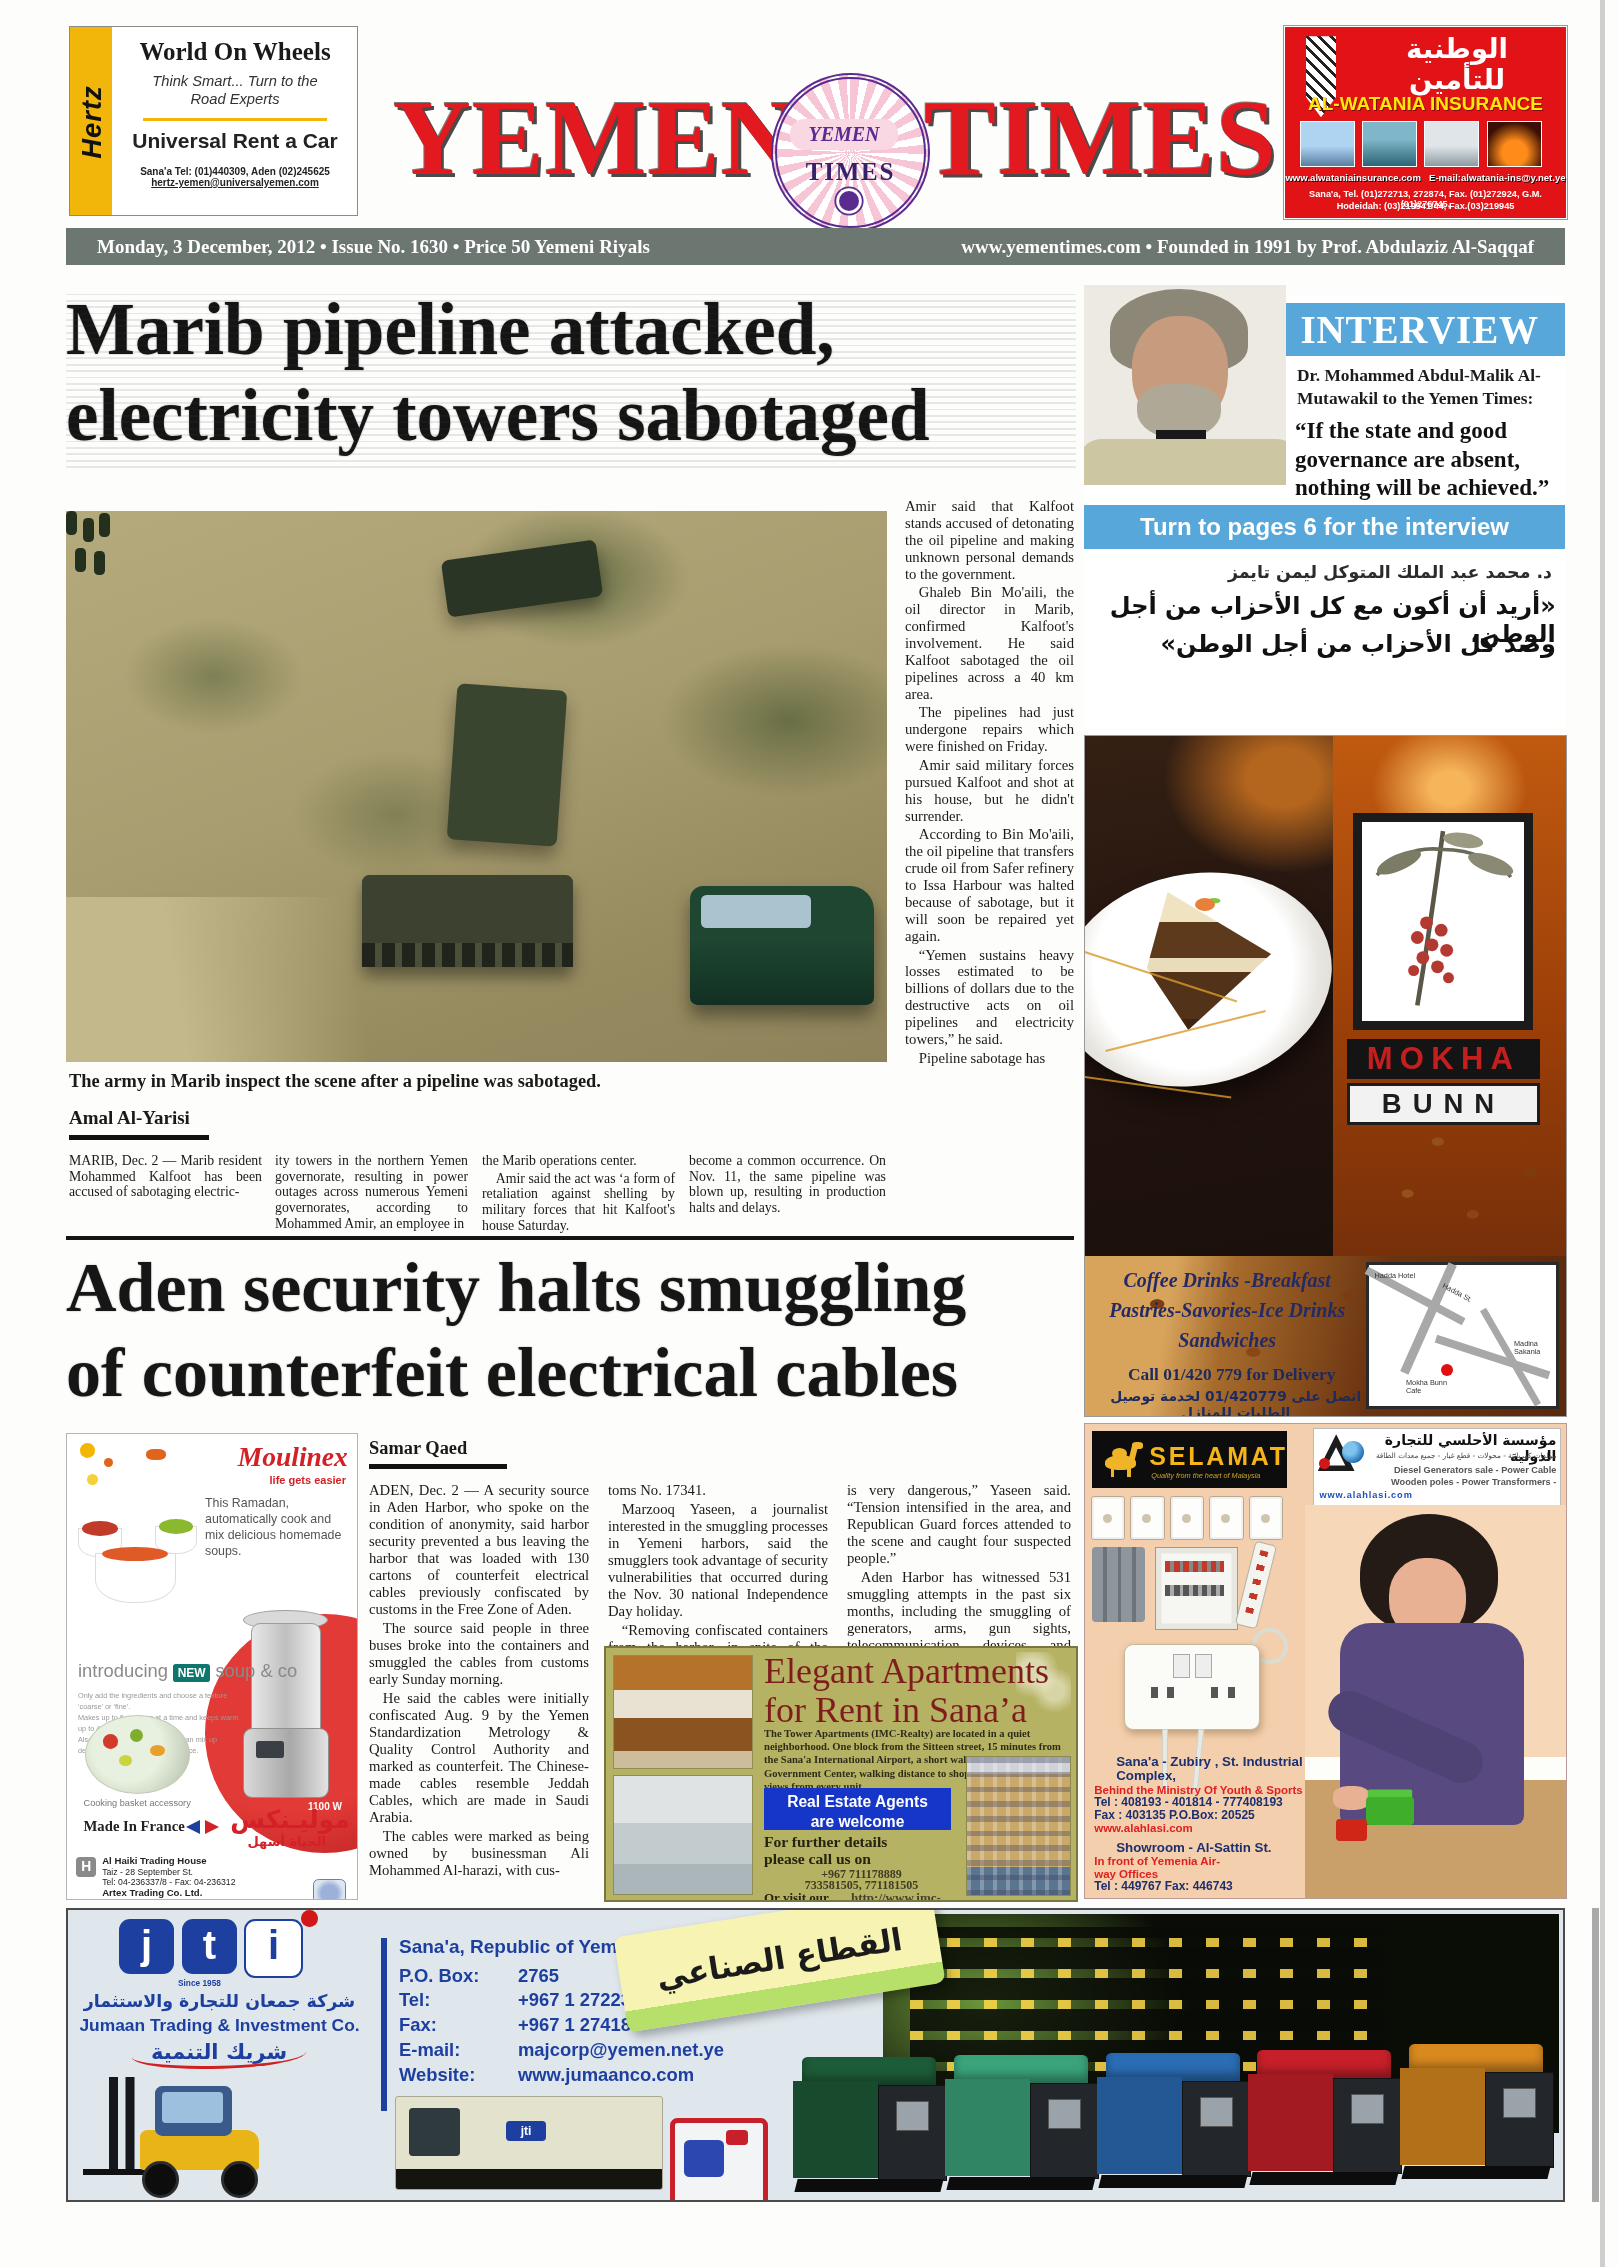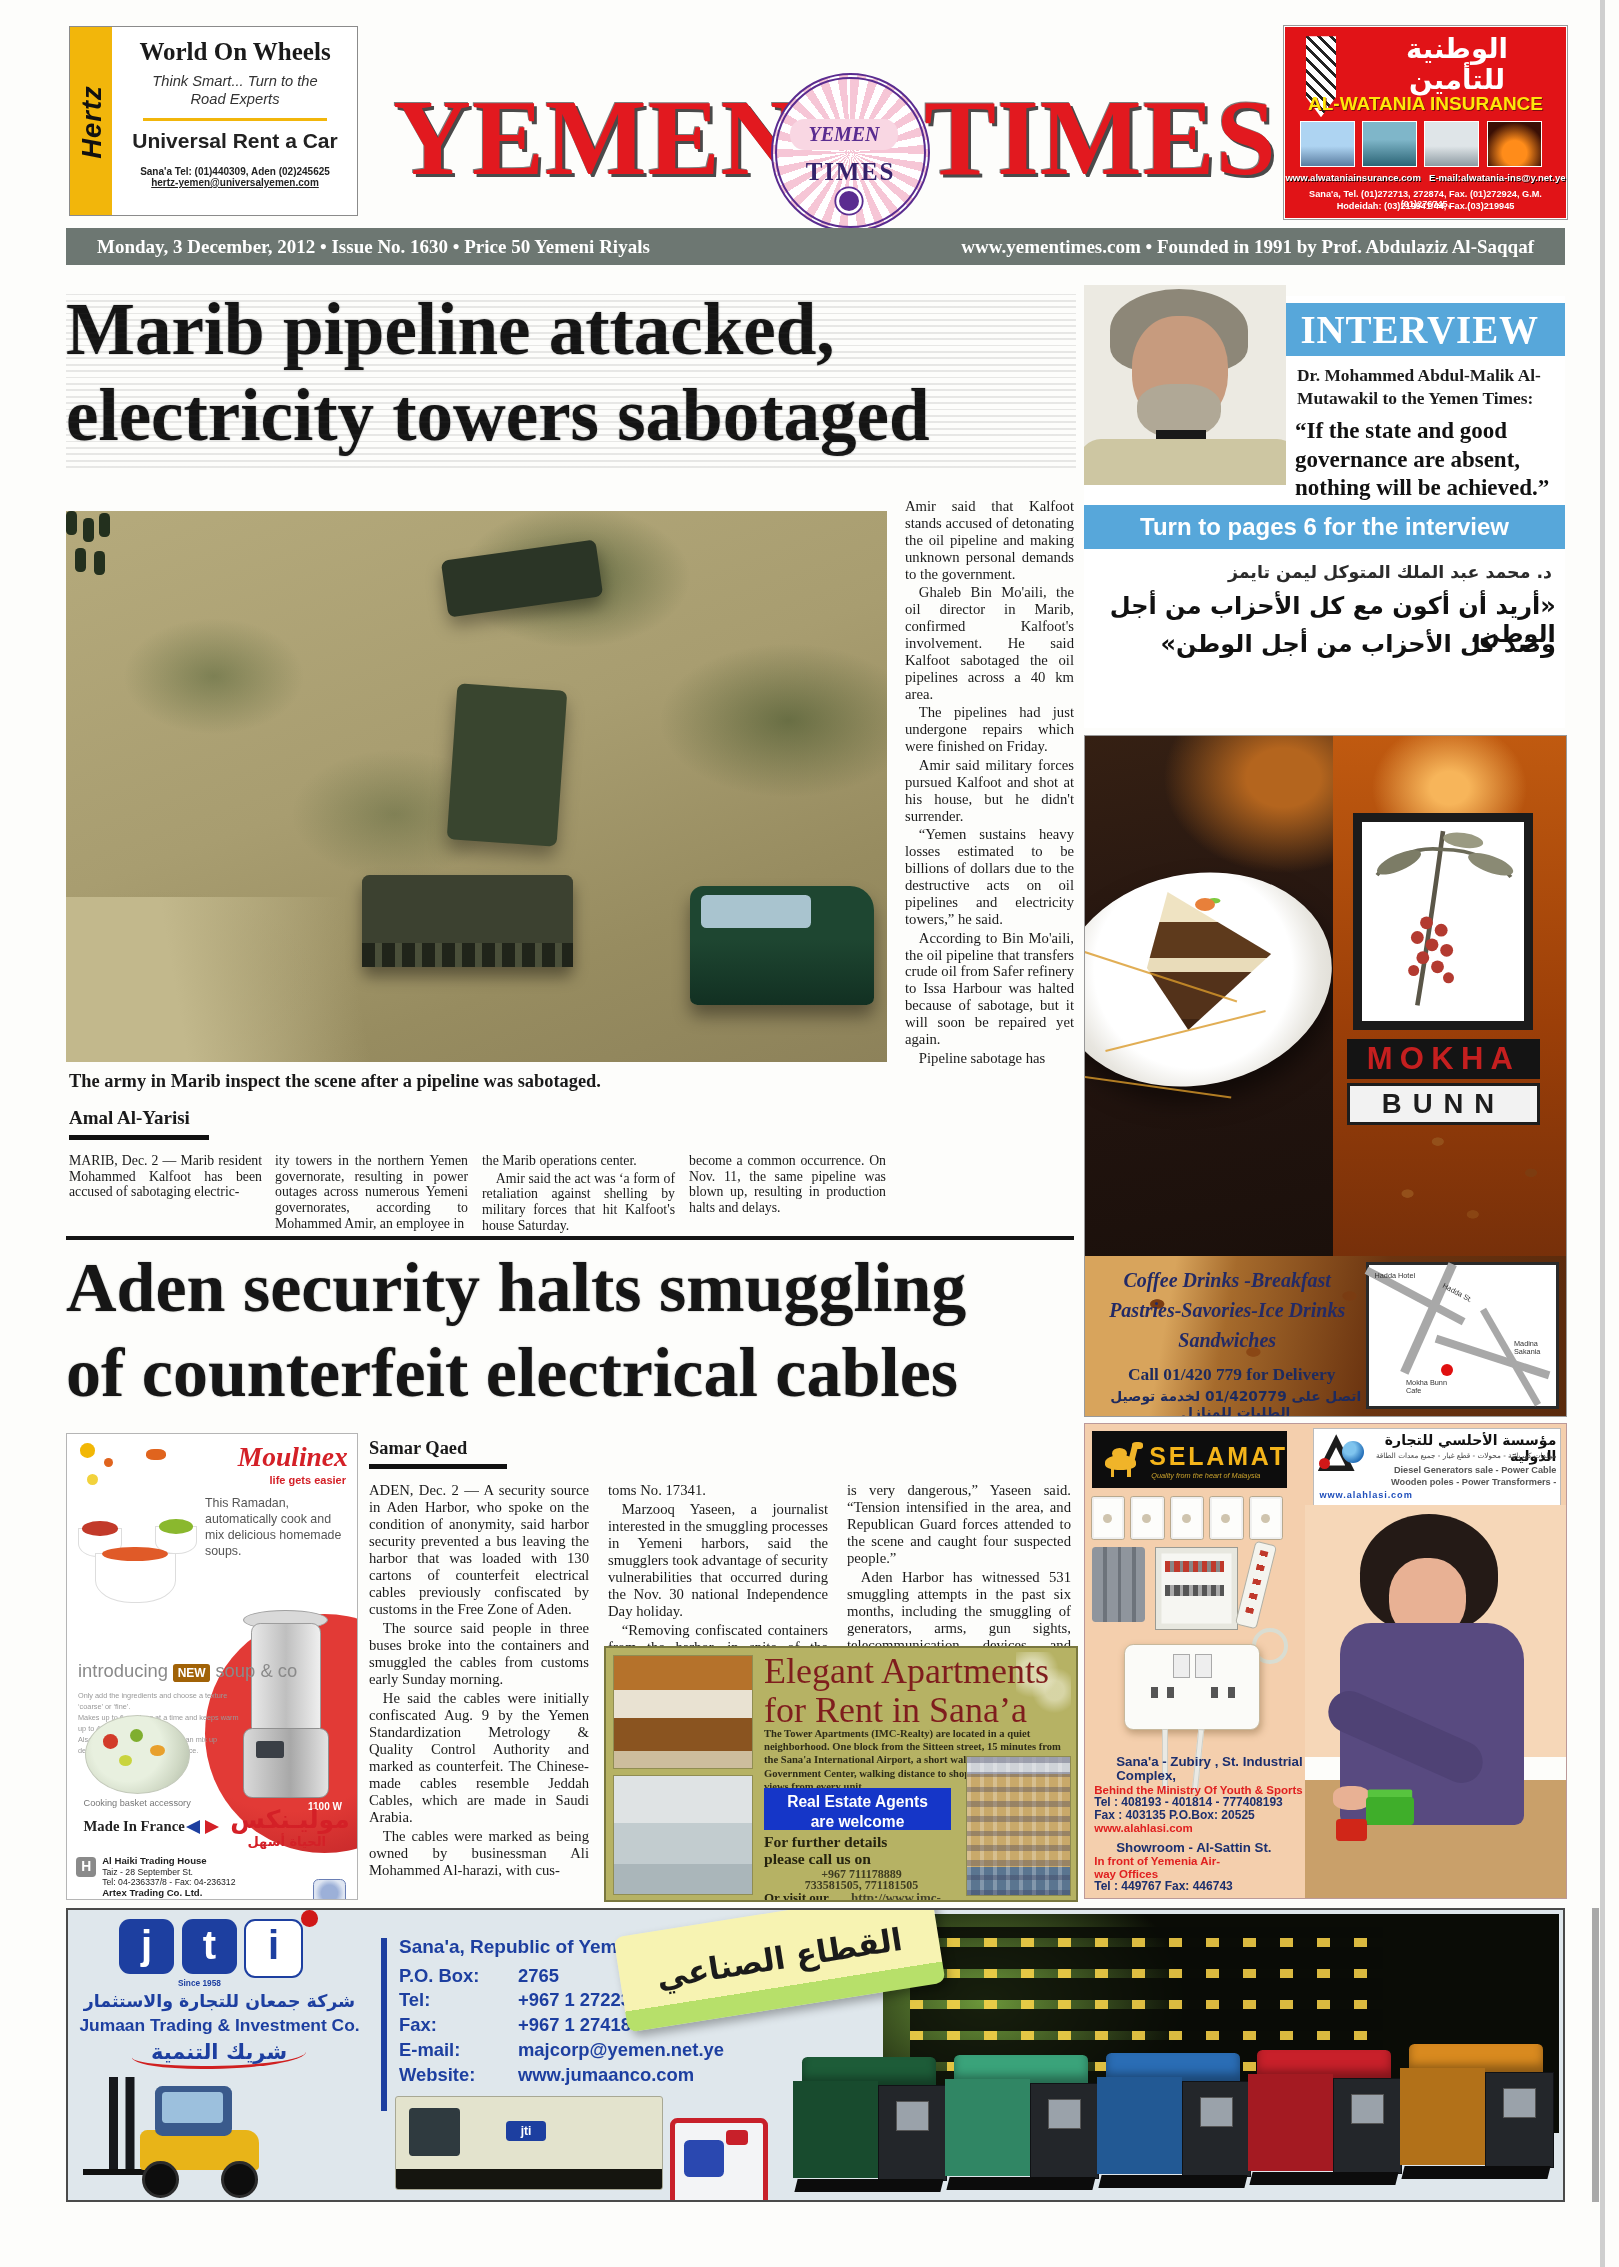--- a/index.html
+++ b/index.html
@@ -135,21 +135,21 @@
   #moulinex .tag{position:absolute;right:11px;top:40px;font:700 11px "Liberation Sans",sans-serif;color:#d42027;}
   #moulinex .lead{position:absolute;left:138px;top:61px;width:143px;font:12.4px "Liberation Sans",sans-serif;color:#555;line-height:1.3;}
   .fruit{position:absolute;border-radius:50%;}
   #moulinex .soup{position:absolute;left:11px;top:88px;width:119px;height:96px;}
   .bowl{position:absolute;border-radius:0 0 45% 45%;background:#fff;border:1.8px solid #ddd;}
   .bowl i{position:absolute;left:8%;top:-7.3px;width:84%;height:14.7px;border-radius:50%;display:block;}
   .bowlA{left:16.5px;top:31px;width:79px;height:48px;} .bowlA i{background:#e05a28;}
   .bowlB{left:0;top:5.5px;width:42px;height:27.5px;} .bowlB i{background:#c23a2a;}
   .bowlC{left:77px;top:3.7px;width:40px;height:26px;} .bowlC i{background:#8ab82e;}
   #moulinex .intro{position:absolute;left:11px;top:226px;width:266px;font:18.4px "Liberation Sans",sans-serif;color:#8a8a8a;}
-  #moulinex .intro b{background:#a16207;color:#fff;font-size:12px;padding:1.8px 4.6px;border-radius:2.8px;}
+  #moulinex .intro b{background:#0f766e;color:#fff;font-size:12px;padding:1.8px 4.6px;border-radius:2.8px;}
   #moulinex .bullets{position:absolute;left:11px;top:257px;width:161px;font:7.3px "Liberation Sans",sans-serif;color:#999;line-height:1.5;}
   #moulinex .redcirc{position:absolute;left:138px;top:180px;width:239px;height:239px;border-radius:50%;
      background:radial-gradient(circle at 35% 30%,#e23a36 0 55%,#b41d22 100%);}
   .blender-jar{position:absolute;left:184px;top:189px;width:68px;height:108px;border-radius:9.2px 9.2px 5.5px 5.5px;
      background:linear-gradient(90deg,#e8e8e8,#bfbfbf 50%,#efefef);border:0.9px solid #9d9d9d;}
   .blender-lid{position:absolute;left:176px;top:176px;width:83px;height:18.4px;border-radius:50%;background:#d9d9d9;border:0.9px solid #a0a0a0;}
   .blender-base{position:absolute;left:176px;top:294px;width:84px;height:68px;border-radius:9.2px;
      background:linear-gradient(90deg,#d9d9d9,#a8a8a8 55%,#e3e3e3);border:0.9px solid #909090;}
   .blender-scr{position:absolute;left:189px;top:307px;width:27.5px;height:16.5px;background:#3a3f46;border-radius:2.8px;}
   #moulinex .watt{position:absolute;left:241px;top:367px;font:700 10px "Liberation Sans",sans-serif;color:#fff;}
@@ -443,22 +443,22 @@
       </div>
     <div class="veh veh3"></div>
     <div class="veh suv"></div>
   </div>
 
   <div id="rightcol" class="abs just">
     <p class="ni">Amir said that Kalfoot stands accused of detonating the oil pipeline and making unknown personal demands to the government.</p>
     <p>Ghaleb Bin Mo'aili, the oil director in Marib, confirmed Kalfoot's involvement. He said Kalfoot sabotaged the oil pipelines across a 40 km area.</p>
     <p>The pipelines had just undergone repairs which were finished on Friday.</p>
     <p>Amir said military forces pursued Kalfoot and shot at his house, but he didn't surrender.</p>
+    <p>According to Bin Mo'aili, the oil pipeline that transfers crude oil from Safer refinery to Issa Harbour was halted because of sabotage, but it will soon be repaired yet again.</p>
     <p>“Yemen sustains heavy losses estimated to be billions of dollars due to the destructive acts on oil pipelines and electricity towers,” he said.</p>
-    <p>According to Bin Mo'aili, the oil pipeline that transfers crude oil from Safer refinery to Issa Harbour was halted because of sabotage, but it will soon be repaired yet again.</p>
     <p>Pipeline sabotage has</p>
   </div>
 
   <div id="caption" class="abs">The army in Marib inspect the scene after a pipeline was sabotaged.</div>
   <div id="byline1" class="abs">Amal Al-Yarisi</div>
   <div id="bybar1" class="abs"></div>
 
   <div id="lc1" class="abs leadcol just">MARIB, Dec. 2 — Marib resident Mohammed Kalfoot has been accused of sabotaging electric-</div>
   <div id="lc3" class="abs leadcol just">
     <p class="ni">the Marib operations center.</p>

